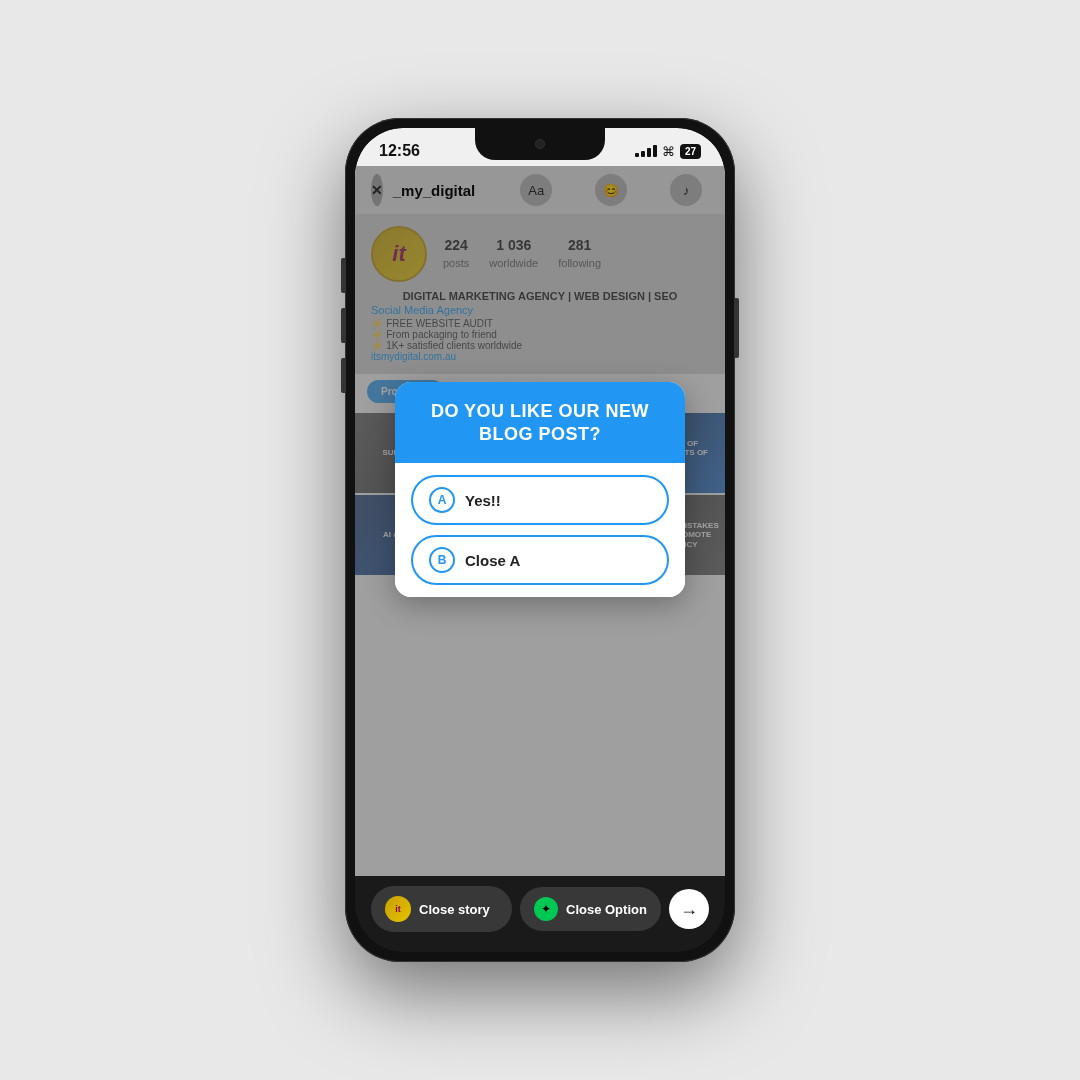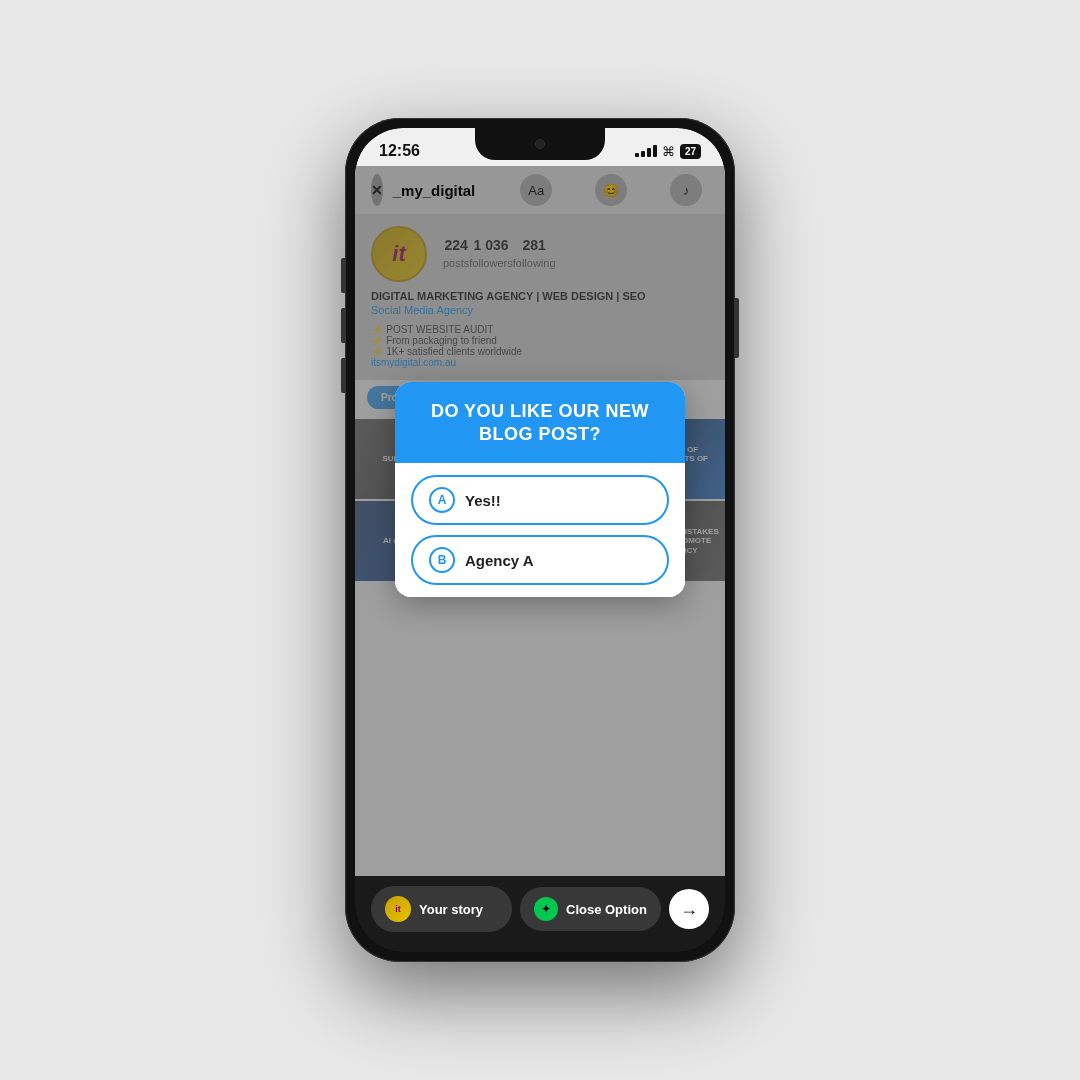--- a/index.html
+++ b/index.html
@@ -231,20 +231,21 @@
 
     .avatar-text {
       font-size: 22px;
       font-weight: 900;
       color: #8B0050;
       font-style: italic;
     }
 
     .stats-row {
       display: flex;
+      gap: 20px;
     }
 
     .stat-item {
       text-align: center;
     }
 
     .stat-number {
       font-size: 14px;
       font-weight: 700;
       color: #111;
@@ -254,26 +255,27 @@
     .stat-label {
       font-size: 11px;
       color: #555;
     }
 
     .bio-line {
       font-size: 11px;
       color: #111;
       font-weight: 700;
       margin-bottom: 2px;
+      text-align: center;
     }
 
     .bio-category {
       font-size: 11px;
       color: #0095f6;
-      margin-bottom: 8px;
+      margin-bottom: 2px;
     }
 
     .bio-bullet {
       font-size: 10px;
       color: #333;
     }
 
     .bio-link {
       font-size: 10px;
       color: #0095f6;
@@ -560,31 +562,31 @@
             <div class="avatar-circle">
               <span class="avatar-text">it</span>
             </div>
             <div class="stats-row">
               <div class="stat-item">
                 <span class="stat-number">224</span>
                 <span class="stat-label">posts</span>
               </div>
               <div class="stat-item">
                 <span class="stat-number">1 036</span>
-                <span class="stat-label">followers</span>
+                <span class="stat-label">worldwide</span>
               </div>
               <div class="stat-item">
                 <span class="stat-number">281</span>
                 <span class="stat-label">following</span>
               </div>
             </div>
           </div>
           <div class="bio-line">DIGITAL MARKETING AGENCY | WEB DESIGN | SEO</div>
           <div class="bio-category">Social Media Agency</div>
-          <div class="bio-bullet">⚡ POST WEBSITE AUDIT</div>
+          <div class="bio-bullet">⚡ FREE WEBSITE AUDIT</div>
           <div class="bio-bullet">⚡ From packaging to friend</div>
           <div class="bio-bullet">⚡ 1K+ satisfied clients worldwide</div>
           <div class="bio-link">itsmydigital.com.au</div>
         </div>
 
         <div class="scroll-row">
           <div class="scroll-pill scroll-pill-blue">Pro... 4.9K</div>
           <div class="scroll-pill">En...</div>
           <div class="scroll-pill">W</div>
         </div>
@@ -616,31 +618,31 @@
           <div class="poll-question">
             <span class="poll-question-text">DO YOU LIKE OUR NEW BLOG POST?</span>
           </div>
           <div class="poll-options">
             <div class="poll-option">
               <div class="option-letter">A</div>
               <span class="option-text">Yes!!</span>
             </div>
             <div class="poll-option">
               <div class="option-letter">B</div>
-              <span class="option-text">Agency A</span>
+              <span class="option-text">Close A</span>
             </div>
           </div>
         </div>
 
       </div>
 
       <div class="bottom-bar">
         <div class="story-btn">
           <div class="story-btn-avatar">it</div>
-          <span class="story-btn-label">Your story</span>
+          <span class="story-btn-label">Close story</span>
         </div>
         <div class="close-friends-btn">
           <div class="cf-icon">✦</div>
           <span class="cf-label">Close Option</span>
         </div>
         <div class="next-btn">
           <span>→</span>
         </div>
       </div>
 

